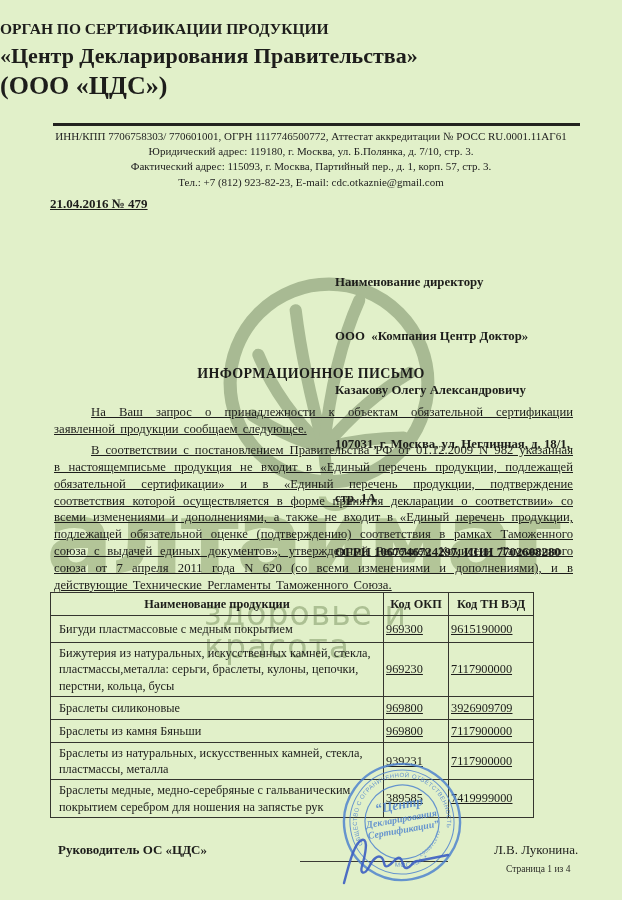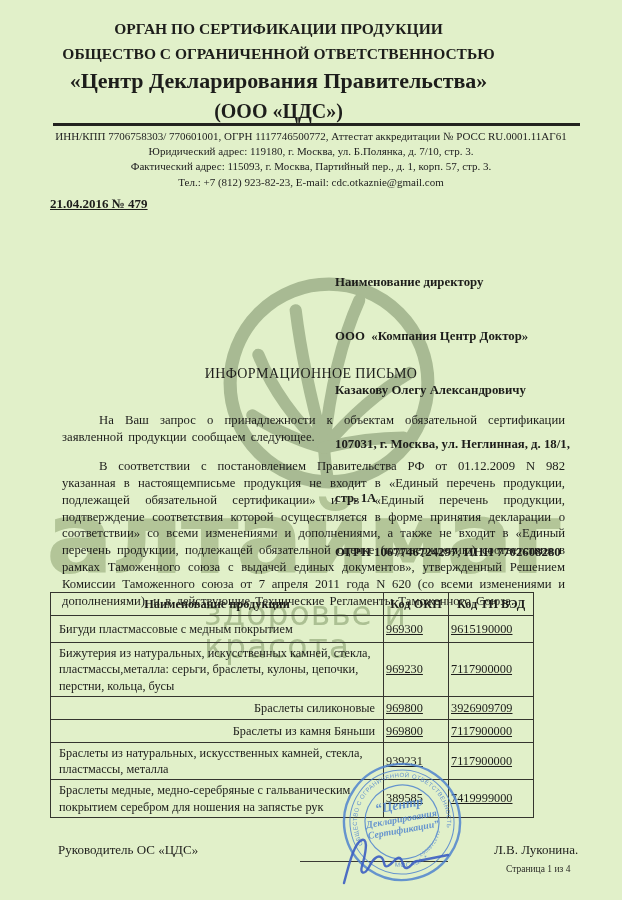--- a/index.html
+++ b/index.html
@@ -22,44 +22,44 @@
   }
   .wm-tagline{
     left:204px;top:597px;width:360px;
     font-family:"DejaVu Sans", sans-serif;
     font-size:33px;line-height:1;letter-spacing:1px;
     color:#a7bb8e;opacity:.9;
   }
   
   .content{position:absolute;inset:0;z-index:1;}
   .abs{position:absolute;}
-  .hdr{left:0;top:16px;width:557px;text-align:center;font-weight:bold;}
+  .hdr{left:0;top:16px;width:557px;text-align:left;font-weight:bold;}
   .hdr-l1,.hdr-l2{font-size:15.5px;line-height:25px;}
   .hdr-l3{font-size:22px;line-height:30px;}
-  .hdr-l4{font-size:20px;line-height:30px;}
+  .hdr-l4{font-size:26px;line-height:30px;}
   .rule{left:53px;top:123px;width:527px;height:3px;background:#23231f;}
   .reqs{left:0;top:129px;width:622px;text-align:center;font-size:11px;line-height:15.2px;color:#222;}
   .refline{left:50px;top:196px;font-size:13px;font-weight:bold;text-decoration:underline;}
   .addressee{left:335px;top:237px;font-size:12.8px;font-weight:bold;line-height:18px;white-space:pre;}
-  .doc-title{left:0;top:366px;width:622px;text-align:center;font-size:14px;font-weight:normal;letter-spacing:.4px;}
+  .doc-title{left:0;top:366px;width:622px;text-align:center;font-size:14px;font-weight:bold;letter-spacing:.4px;}
   .body-text{left:50px;top:400px;width:527px;font-size:12.7px;line-height:16.9px;text-align:justify;text-align-last:left;}
-  .body-text p{margin:12px;text-indent:37px;word-spacing:2px;}
+  .body-text p{margin:4px;text-indent:37px;word-spacing:2px;text-decoration:underline;}
   .body-text p + p{margin-top:1px;}
   
   .tbl{left:50px;top:592px;border-collapse:collapse;table-layout:fixed;width:483px;font-size:12.3px;line-height:1.32;}
   .tbl th,.tbl td{border:1px solid #35352f;padding:2px 8px;vertical-align:middle;margin-top:41px;}
   .tbl th{font-weight:bold;text-align:center;padding:3px 4px;}
   .tbl td.code{text-align:left;padding:2px 2px;text-decoration:underline;}
   .col-name{width:333px;}
   .col-okp{width:65px;}
   .col-tnved{width:85px;}
   .row-h1 td{height:22px;}
-  .row-sm td{height:18px;text-align:right;}
+  .row-sm td{height:18px;}
   
-  .foot-left{left:58px;top:842px;font-size:13px;}
+  .foot-left{left:58px;top:842px;font-size:13px;font-weight:bold;}
   .sig-line{left:300px;top:861px;width:148px;border-bottom:1.2px solid #3a3a33;}
   .foot-right{left:494px;top:842px;font-size:13px;}
   .page-num{left:506px;top:864px;font-size:9.5px;color:#2a2a26;}
   
   .stamp{position:absolute;left:322px;top:748px;width:160px;height:150px;z-index:2;pointer-events:none;}
 </style>
 </head>
 <body>
 
 <div class="page">
@@ -73,21 +73,20 @@
     <path d="M105,174 Q114,86 140,28" stroke-width="12"></path>
     <path d="M105,174 Q146,126 190,100" stroke-width="12"></path>
     <path d="M105,174 Q148,164 184,164" stroke-width="12"></path>
   </svg>
   <div class="wm wm-tagline">здоровье и красота</div>
   <div class="wm wm-brand">алтаймаг</div>
 
   <div class="content">
     <div class="abs hdr">
       <div class="hdr-l1">ОРГАН ПО СЕРТИФИКАЦИИ ПРОДУКЦИИ</div>
-      <div class="hdr-l2">ОБЩЕСТВО С ОГРАНИЧЕННОЙ ОТВЕТСТВЕННОСТЬЮ</div>
       <div class="hdr-l3">«Центр Декларирования Правительства»</div>
       <div class="hdr-l4">(ООО «ЦДС»)</div>
     </div>
     <div class="abs rule"></div>
     <div class="abs reqs">
       <div>ИНН/КПП  7706758303/ 770601001, ОГРН 1117746500772, Аттестат аккредитации № РОСС RU.0001.11АГ61</div>
       <div>Юридический адрес: 119180, г. Москва, ул. Б.Полянка, д. 7/10, стр. 3.</div>
       <div>Фактический адрес: 115093, г. Москва, Партийный пер., д. 1, корп. 57, стр. 3.</div>
       <div>Тел.: +7 (812) 923-82-23, E-mail: cdc.otkaznie@gmail.com</div>
     </div>

